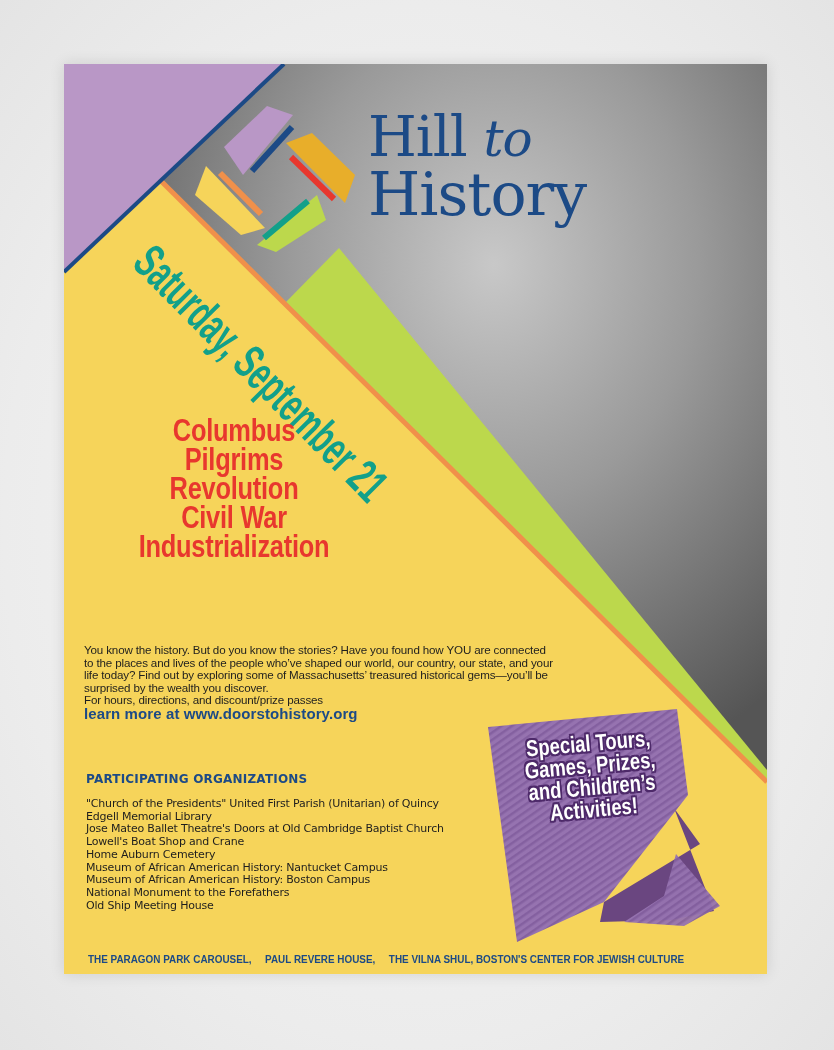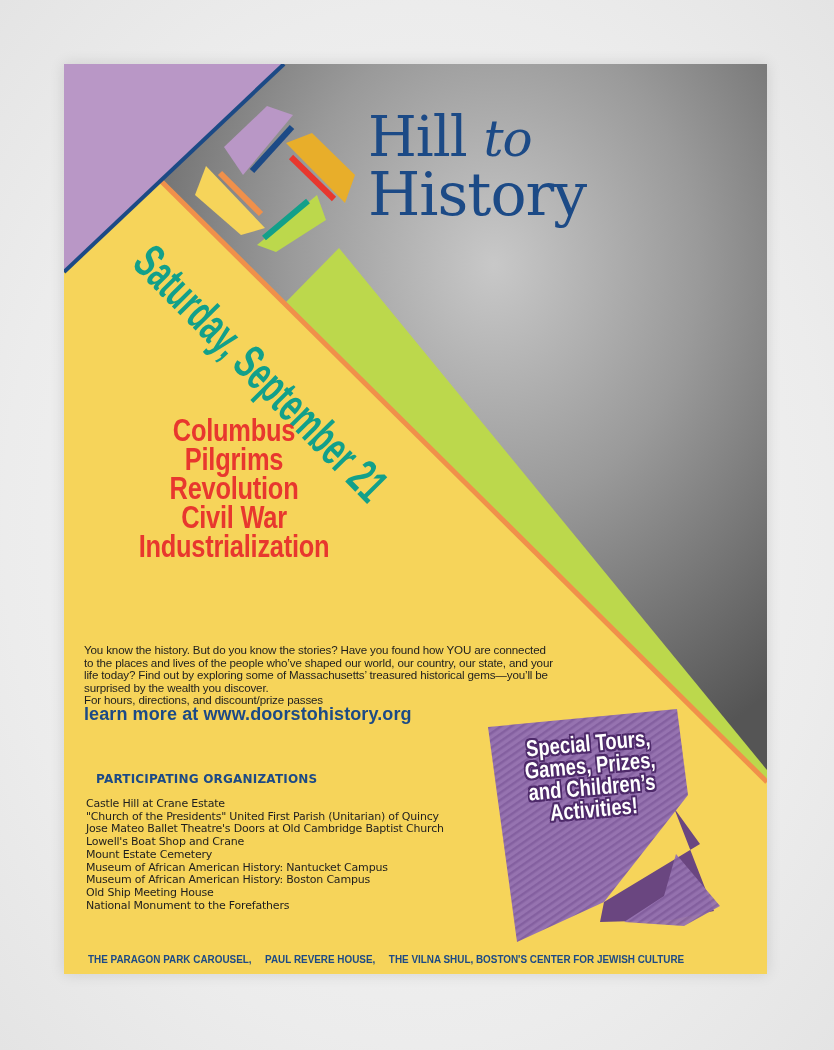--- a/index.html
+++ b/index.html
@@ -50,25 +50,25 @@
   }
   .era-item { display: block; transform: scaleX(0.82); transform-origin: 50% 50%; letter-spacing: -0.3px; }
   .intro {
     position: absolute; left: 20px; top: 580px; width: 470px;
     font-family: Liberation Sans, sans-serif;
     font-size: 11.6px; line-height: 12.6px; color: #1e1e1e;
     letter-spacing: -0.15px;
   }
   .intro p { margin: 0; }
   .learn-link {
-    display: block; color: #1c4a86; font-weight: bold; font-size: 18px;
+    display: block; color: #1c4a86; font-weight: bold; font-size: 15px;
     margin-top: 1px; text-decoration: none; letter-spacing: 0.1px;
   }
   .orgs-heading {
-    position: absolute; left: 32px; top: 708px;
+    position: absolute; left: 22px; top: 708px;
     font-family: "DejaVu Sans", sans-serif; font-weight: bold;
     font-size: 12px; color: #1c4a86; letter-spacing: 0.2px;
   }
   .orgs-list {
     position: absolute; left: 22px; top: 734px; margin: 0; padding: 0; list-style: none;
     font-family: "DejaVu Sans", sans-serif; font-size: 11px; line-height: 12.7px; color: #1e1e1e;
     letter-spacing: -0.2px;
   }
   .footer-line {
     position: absolute; left: 24px; top: 889px;
@@ -151,29 +151,29 @@
   </div>
 
   <div class="intro">
     <p>You know the history. But do you know the stories? Have you found how YOU are connected to the places and lives of the people who’ve shaped our world, our country, our state, and your life today? Find out by exploring some of Massachusetts’ treasured historical gems—you’ll be surprised by the wealth you discover.</p>
     <p>For hours, directions, and discount/prize passes</p>
     <a class="learn-link">learn more at www.doorstohistory.org</a>
   </div>
 
   <div class="orgs-heading">PARTICIPATING ORGANIZATIONS</div>
   <ul class="orgs-list">
-    <li>Castle Hill at Crane Estate</li>
     <li>"Church of the Presidents" United First Parish (Unitarian) of Quincy</li>
+    <li>Edgell Memorial Library</li>
     <li>Jose Mateo Ballet Theatre's Doors at Old Cambridge Baptist Church</li>
     <li>Lowell's Boat Shop and Crane</li>
-    <li>Mount Estate Cemetery</li>
+    <li>Home Auburn Cemetery</li>
     <li>Museum of African American History: Nantucket Campus</li>
     <li>Museum of African American History: Boston Campus</li>
+    <li>National Monument to the Forefathers</li>
     <li>Old Ship Meeting House</li>
-    <li>National Monument to the Forefathers</li>
   </ul>
 
   <div class="bubble-text">
     <span>Special Tours,</span>
     <span>Games, Prizes,</span>
     <span>and Children’s</span>
     <span>Activities!</span>
   </div>
 
   <div class="footer-line">

